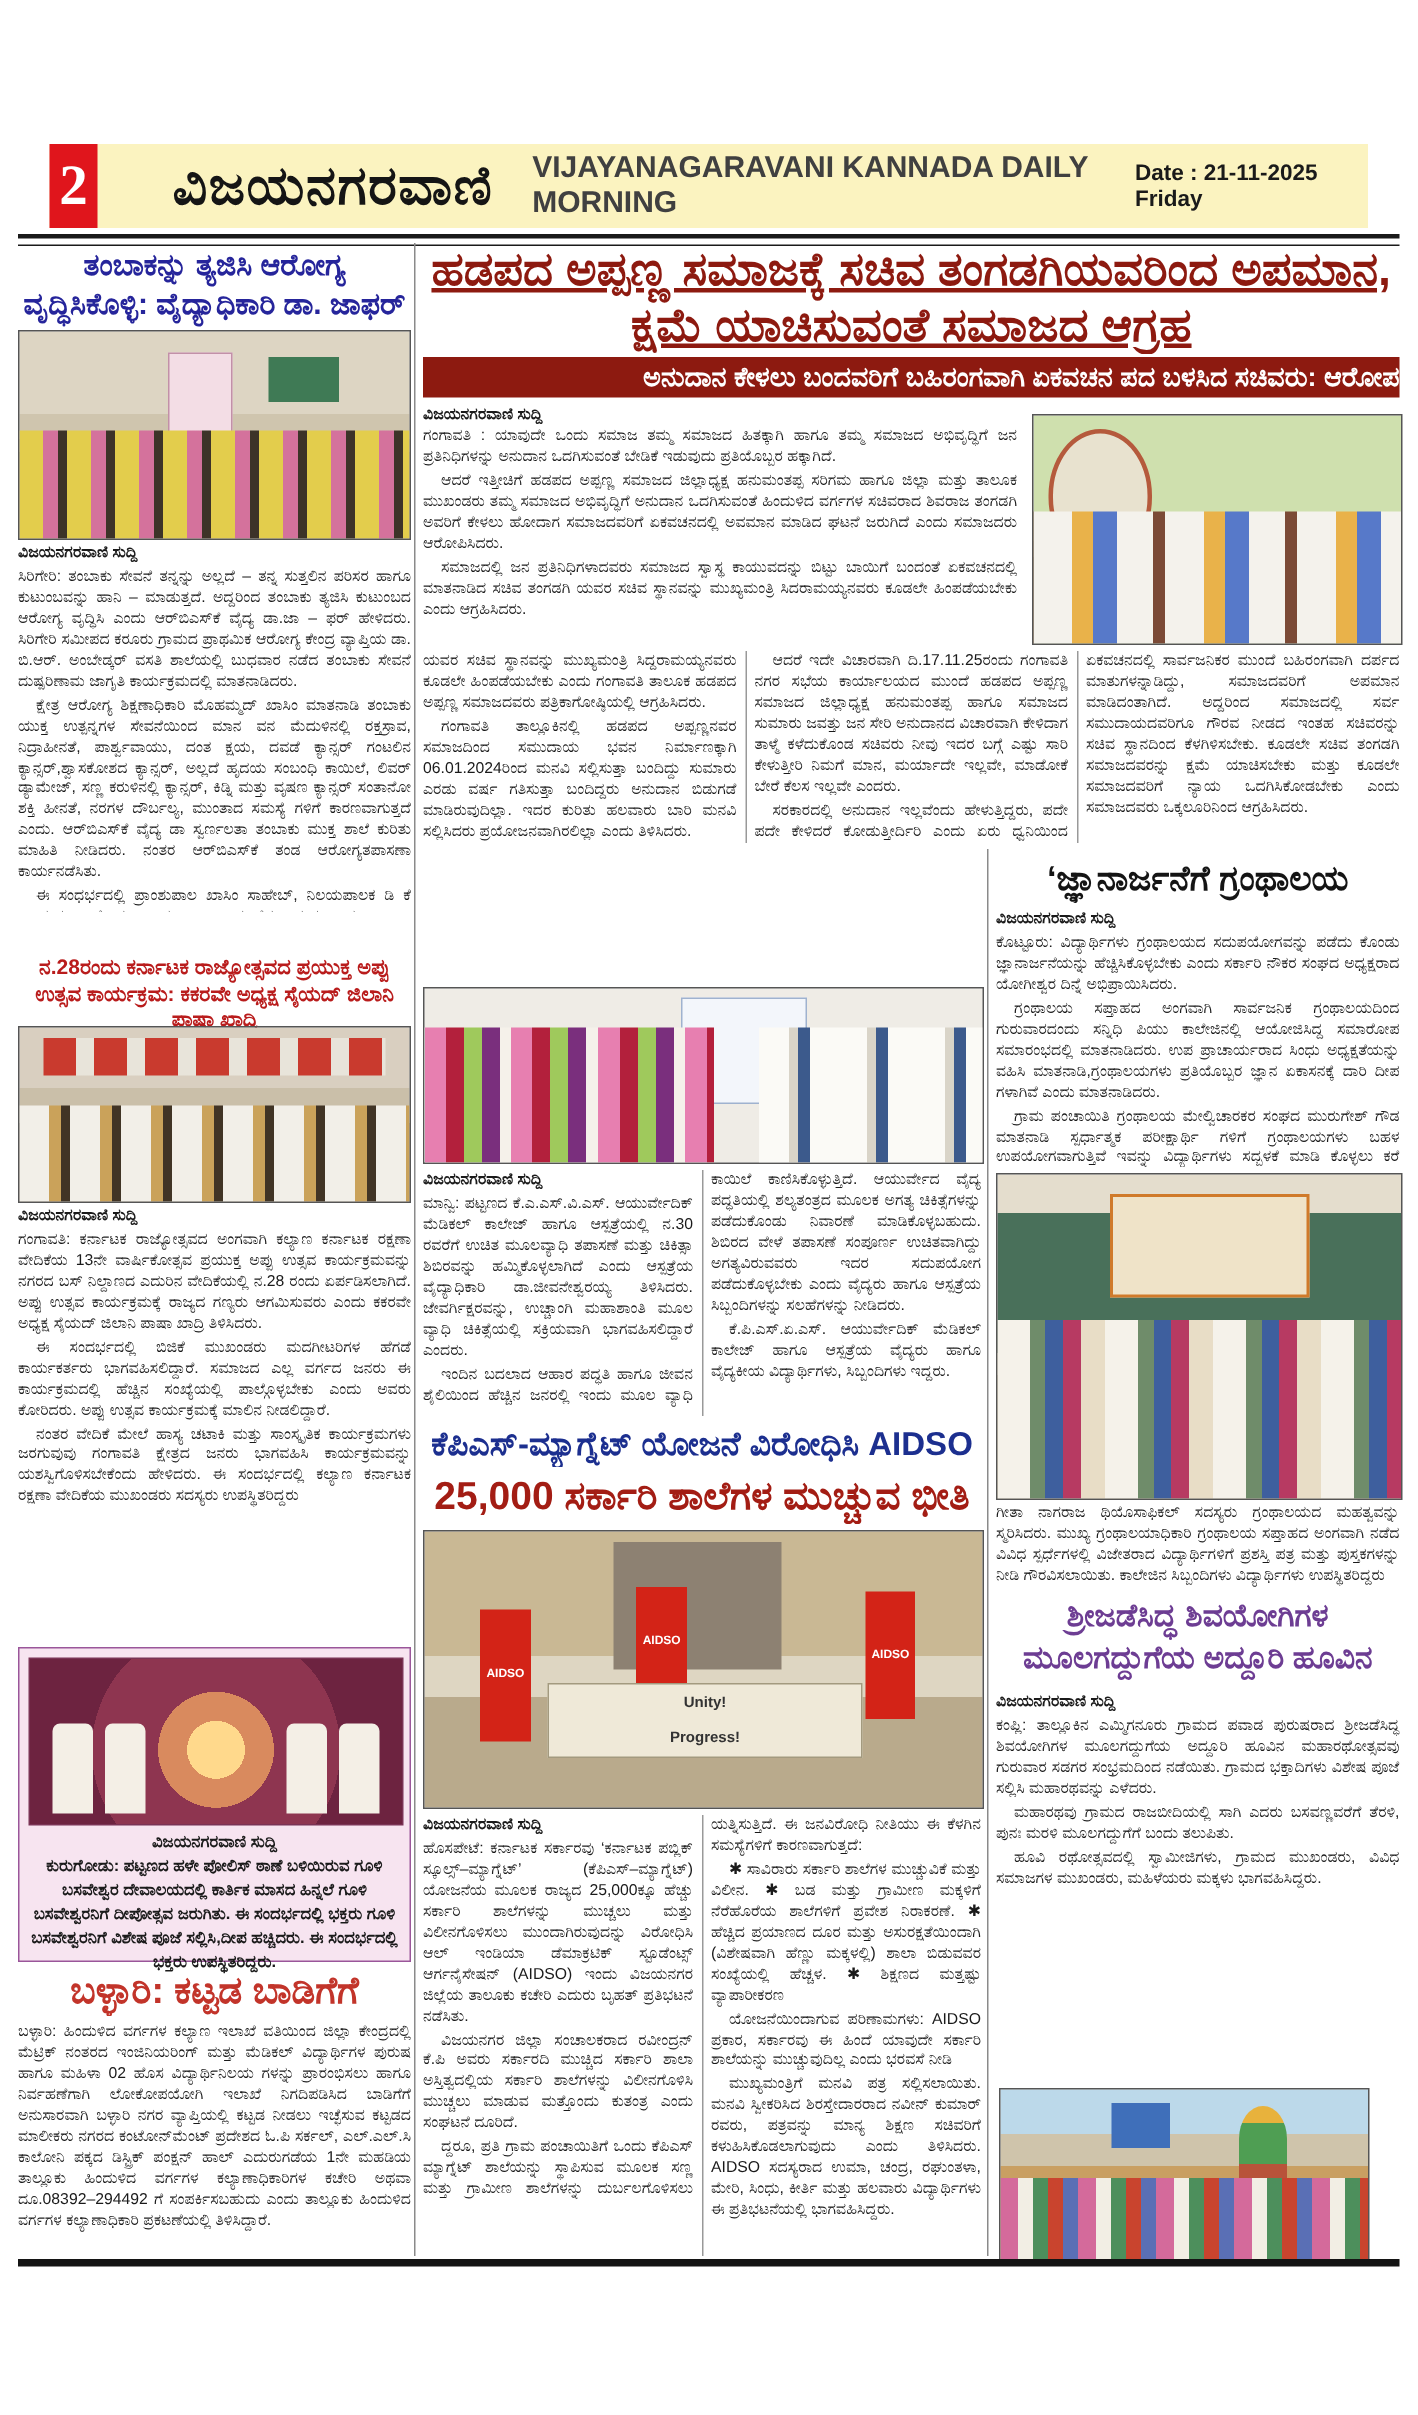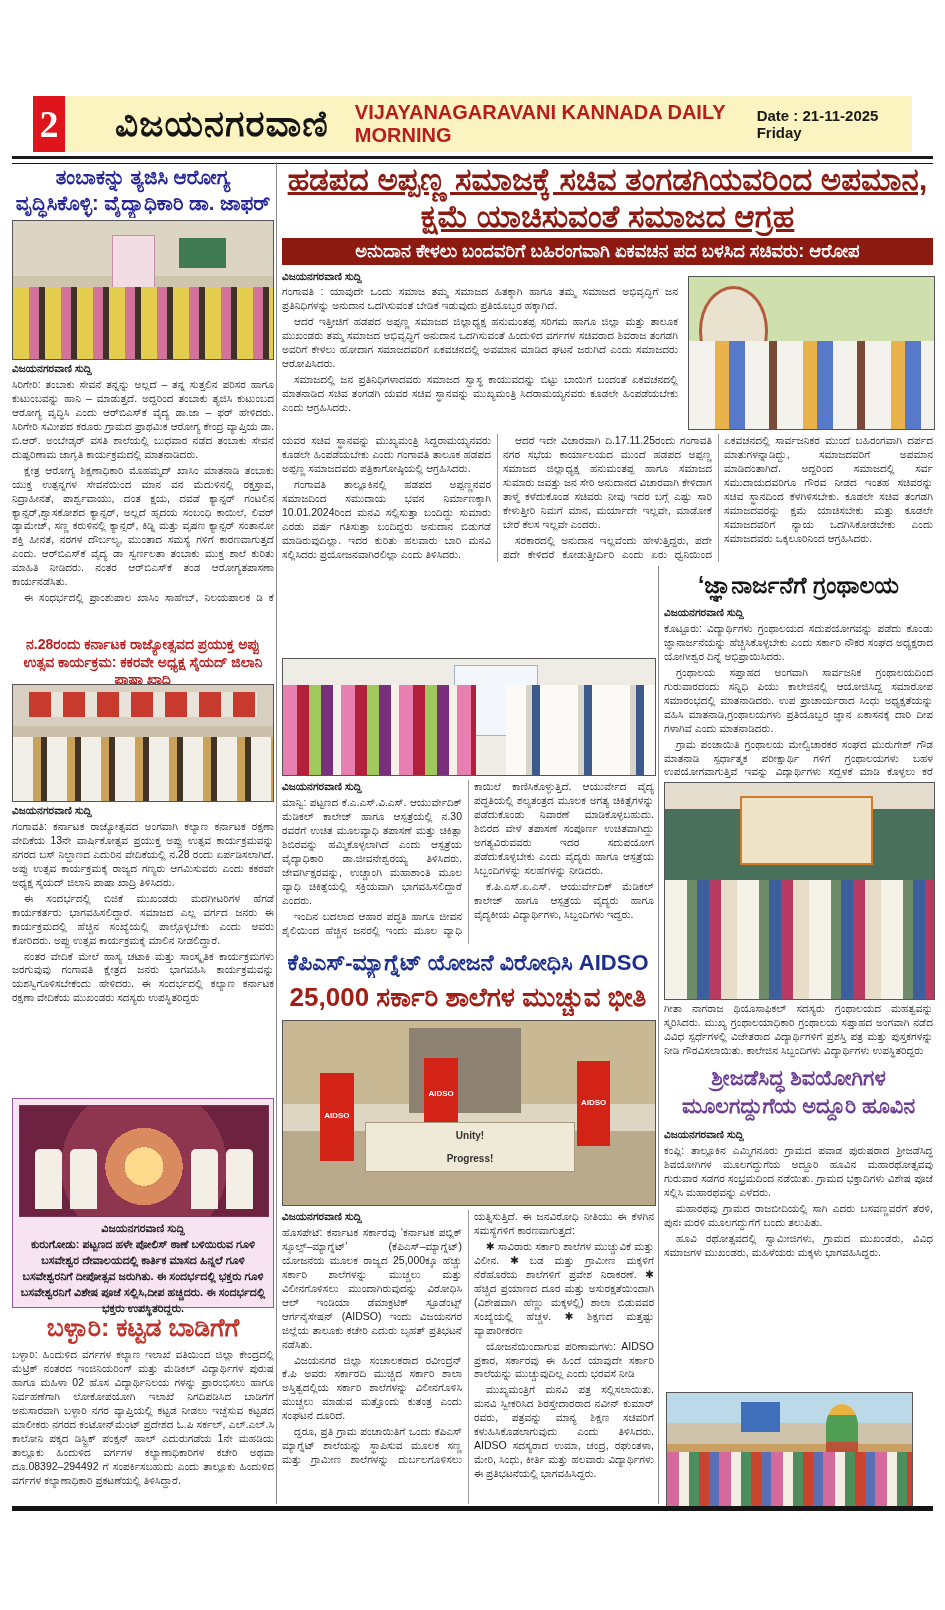--- a/index.html
+++ b/index.html
@@ -5,21 +5,21 @@
   html,body{margin:0;padding:0;background:#ffffff;}
   .page{position:relative;width:945px;height:1610px;background:#fff;overflow:hidden;
         font-family:"Liberation Sans","DejaVu Sans",sans-serif;color:#1a1a1a;}
   
   .masthead{position:absolute;left:33px;top:96px;width:879px;height:56px;background:#fbf3c0;
             display:flex;align-items:center;}
   .pageno{position:absolute;left:0;top:0;width:32px;height:56px;background:#e0151c;color:#fff;
           font-family:"Liberation Serif","DejaVu Serif",serif;font-weight:bold;font-size:38px;
           display:flex;align-items:center;justify-content:center;}
   .kn-title{margin-left:82px;font-size:36px;font-weight:bold;color:#151515;letter-spacing:1px;}
-  .en-title{margin-left:26px;font-size:20px;font-weight:bold;color:#b91c1c;}
+  .en-title{margin-left:26px;font-size:20px;font-weight:bold;color:#404040;}
   .en-title .light{font-weight:bold;}
   .date{margin-left:auto;margin-right:10px;font-size:15px;font-weight:bold;}
   .mast-rule{position:absolute;left:12px;top:156px;width:921px;height:4px;
              border-top:3px solid #1a1a1a;border-bottom:1px solid #1a1a1a;}
   
   .abs{position:absolute;}
   .vrule{position:absolute;width:1px;background:#8a8a8a;}
   .body-text{font-size:10.5px;line-height:1.33;text-align:justify;overflow:hidden;}
   .body-text p{margin:0 0 2px 0;text-indent:12px;}
   .body-text p:first-child{text-indent:0;}
@@ -153,40 +153,40 @@
   <div class="abs hl hl-red-left" style="left:12px;top:1312px;width:262px;height:32px;">ಬಳ್ಳಾರಿ: ಕಟ್ಟಡ ಬಾಡಿಗೆಗೆ ಬೇಕಾಗಿದೆ</div>
 
   <div class="abs body-text" style="left:12px;top:1348px;width:262px;height:156px;">
     <div>
         <p>ಬಳ್ಳಾರಿ: ಹಿಂದುಳಿದ ವರ್ಗಗಳ ಕಲ್ಯಾಣ ಇಲಾಖೆ ವತಿಯಿಂದ ಜಿಲ್ಲಾ ಕೇಂದ್ರದಲ್ಲಿ ಮೆಟ್ರಿಕ್ ನಂತರದ ಇಂಜಿನಿಯರಿಂಗ್ ಮತ್ತು ಮೆಡಿಕಲ್ ವಿದ್ಯಾರ್ಥಿಗಳ ಪುರುಷ ಹಾಗೂ ಮಹಿಳಾ 02 ಹೊಸ ವಿದ್ಯಾರ್ಥಿನಿಲಯ ಗಳನ್ನು ಪ್ರಾರಂಭಿಸಲು ಹಾಗೂ ನಿರ್ವಹಣೆಗಾಗಿ ಲೋಕೋಪಯೋಗಿ ಇಲಾಖೆ ನಿಗದಿಪಡಿಸಿದ ಬಾಡಿಗೆಗೆ ಅನುಸಾರವಾಗಿ ಬಳ್ಳಾರಿ ನಗರ ವ್ಯಾಪ್ತಿಯಲ್ಲಿ ಕಟ್ಟಡ ನೀಡಲು ಇಚ್ಛೆಸುವ ಕಟ್ಟಡದ ಮಾಲೀಕರು ನಗರದ ಕಂಟೋನ್‌ಮೆಂಟ್ ಪ್ರದೇಶದ ಓ.ಪಿ ಸರ್ಕಲ್, ಎಲ್.ಎಲ್.ಸಿ ಕಾಲೋನಿ ಪಕ್ಕದ ಡಿಸ್ಟ್ರಿಕ್ ಪಂಕ್ಷನ್ ಹಾಲ್ ಎದುರುಗಡೆಯ 1ನೇ ಮಹಡಿಯ ತಾಲ್ಲೂಕು ಹಿಂದುಳಿದ ವರ್ಗಗಳ ಕಲ್ಯಾಣಾಧಿಕಾರಿಗಳ ಕಚೇರಿ ಅಥವಾ ದೂ.08392–294492 ಗೆ ಸಂಪರ್ಕಿಸಬಹುದು ಎಂದು ತಾಲ್ಲೂಕು ಹಿಂದುಳಿದ ವರ್ಗಗಳ ಕಲ್ಯಾಣಾಧಿಕಾರಿ ಪ್ರಕಟಣೆಯಲ್ಲಿ ತಿಳಿಸಿದ್ದಾರೆ.</p>
       </div>
   </div>
 
   <div class="abs hl hl-main" style="left:282px;top:162px;width:651px;height:74px;text-decoration:underline;">ಹಡಪದ ಅಪ್ಪಣ್ಣ ಸಮಾಜಕ್ಕೆ ಸಚಿವ ತಂಗಡಗಿಯವರಿಂದ ಅಪಮಾನ, ಕ್ಷಮೆ ಯಾಚಿಸುವಂತೆ ಸಮಾಜದ ಆಗ್ರಹ</div>
 
-  <div class="abs subbar" style="left:282px;top:238px;width:651px;">ಅನುದಾನ ಕೇಳಲು ಬಂದವರಿಗೆ ಬಹಿರಂಗವಾಗಿ ಏಕವಚನ ಪದ ಬಳಸಿದ ಸಚಿವರು: ಆರೋಪ</div>
+  <div class="abs subbar" style="left:282px;top:238px;width:651px;text-align:right;">ಅನುದಾನ ಕೇಳಲು ಬಂದವರಿಗೆ ಬಹಿರಂಗವಾಗಿ ಏಕವಚನ ಪದ ಬಳಸಿದ ಸಚಿವರು: ಆರೋಪ</div>
 
   <div class="abs" style="left:282px;top:270px;width:396px;height:162px;">
     <p class="byline">ವಿಜಯನಗರವಾಣಿ ಸುದ್ದಿ</p>
     <div class="body-text" style="height:144px;">
         <p>ಗಂಗಾವತಿ : ಯಾವುದೇ ಒಂದು ಸಮಾಜ ತಮ್ಮ ಸಮಾಜದ ಹಿತಕ್ಕಾಗಿ ಹಾಗೂ ತಮ್ಮ ಸಮಾಜದ ಅಭಿವೃದ್ಧಿಗೆ ಜನ ಪ್ರತಿನಿಧಿಗಳನ್ನು ಅನುದಾನ ಒದಗಿಸುವಂತೆ ಬೇಡಿಕೆ ಇಡುವುದು ಪ್ರತಿಯೊಬ್ಬರ ಹಕ್ಕಾಗಿದೆ.</p>
         <p>ಆದರೆ ಇತ್ತೀಚಿಗೆ ಹಡಪದ ಅಪ್ಪಣ್ಣ ಸಮಾಜದ ಜಿಲ್ಲಾಧ್ಯಕ್ಷ ಹನುಮಂತಪ್ಪ ಸರಿಗಮ ಹಾಗೂ ಜಿಲ್ಲಾ ಮತ್ತು ತಾಲೂಕ ಮುಖಂಡರು ತಮ್ಮ ಸಮಾಜದ ಅಭಿವೃದ್ಧಿಗೆ ಅನುದಾನ ಒದಗಿಸುವಂತೆ ಹಿಂದುಳಿದ ವರ್ಗಗಳ ಸಚಿವರಾದ ಶಿವರಾಜ ತಂಗಡಗಿ ಅವರಿಗೆ ಕೇಳಲು ಹೋದಾಗ ಸಮಾಜದವರಿಗೆ ಏಕವಚನದಲ್ಲಿ ಅವಮಾನ ಮಾಡಿದ ಘಟನೆ ಜರುಗಿದೆ ಎಂದು ಸಮಾಜದರು ಆರೋಪಿಸಿದರು.</p>
         <p>ಸಮಾಜದಲ್ಲಿ ಜನ ಪ್ರತಿನಿಧಿಗಳಾದವರು ಸಮಾಜದ ಸ್ವಾಸ್ಥ ಕಾಯುವದನ್ನು ಬಿಟ್ಟು ಬಾಯಿಗೆ ಬಂದಂತೆ ಏಕವಚನದಲ್ಲಿ ಮಾತನಾಡಿದ ಸಚಿವ ತಂಗಡಗಿ ಯವರ ಸಚಿವ ಸ್ಥಾನವನ್ನು ಮುಖ್ಯಮಂತ್ರಿ ಸಿದರಾಮಯ್ಯನವರು ಕೂಡಲೇ ಹಿಂಪಡೆಯಬೇಕು ಎಂದು ಆಗ್ರಹಿಸಿದರು.</p>
       </div>
   </div>
 
   <div class="photo ph-main" style="left:688px;top:276px;width:245px;height:152px;">
     <div class="emblem"></div>
     <div class="men"></div>
   </div>
 
   <div class="abs body-text cols-3" style="left:282px;top:434px;width:651px;height:128px;">
     <div>
         <p>ಯವರ ಸಚಿವ ಸ್ಥಾನವನ್ನು ಮುಖ್ಯಮಂತ್ರಿ ಸಿದ್ದರಾಮಯ್ಯನವರು ಕೂಡಲೇ ಹಿಂಪಡೆಯಬೇಕು ಎಂದು ಗಂಗಾವತಿ ತಾಲೂಕ ಹಡಪದ ಅಪ್ಪಣ್ಣ ಸಮಾಜದವರು ಪತ್ರಿಕಾಗೋಷ್ಠಿಯಲ್ಲಿ ಆಗ್ರಹಿಸಿದರು.</p>
-        <p>ಗಂಗಾವತಿ ತಾಲ್ಲೂಕಿನಲ್ಲಿ ಹಡಪದ ಅಪ್ಪಣ್ಣನವರ ಸಮಾಜದಿಂದ ಸಮುದಾಯ ಭವನ ನಿರ್ಮಾಣಕ್ಕಾಗಿ 10.01.2024ರಿಂದ ಮನವಿ ಸಲ್ಲಿಸುತ್ತಾ ಬಂದಿದ್ದು ಸುಮಾರು ಎರಡು ವರ್ಷ ಗತಿಸುತ್ತಾ ಬಂದಿದ್ದರು ಅನುದಾನ ಬಿಡುಗಡೆ ಮಾಡಿರುವುದಿಲ್ಲಾ. ಇದರ ಕುರಿತು ಹಲವಾರು ಬಾರಿ ಮನವಿ ಸಲ್ಲಿಸಿದರು ಪ್ರಯೋಜನವಾಗಿರಲಿಲ್ಲಾ ಎಂದು ತಿಳಿಸಿದರು.</p>
+        <p>ಗಂಗಾವತಿ ತಾಲ್ಲೂಕಿನಲ್ಲಿ ಹಡಪದ ಅಪ್ಪಣ್ಣನವರ ಸಮಾಜದಿಂದ ಸಮುದಾಯ ಭವನ ನಿರ್ಮಾಣಕ್ಕಾಗಿ 06.01.2024ರಿಂದ ಮನವಿ ಸಲ್ಲಿಸುತ್ತಾ ಬಂದಿದ್ದು ಸುಮಾರು ಎರಡು ವರ್ಷ ಗತಿಸುತ್ತಾ ಬಂದಿದ್ದರು ಅನುದಾನ ಬಿಡುಗಡೆ ಮಾಡಿರುವುದಿಲ್ಲಾ. ಇದರ ಕುರಿತು ಹಲವಾರು ಬಾರಿ ಮನವಿ ಸಲ್ಲಿಸಿದರು ಪ್ರಯೋಜನವಾಗಿರಲಿಲ್ಲಾ ಎಂದು ತಿಳಿಸಿದರು.</p>
         <p>ಆದರೆ ಇದೇ ವಿಚಾರವಾಗಿ ದಿ.17.11.25ರಂದು ಗಂಗಾವತಿ ನಗರ ಸಭೆಯ ಕಾರ್ಯಾಲಯದ ಮುಂದೆ ಹಡಪದ ಅಪ್ಪಣ್ಣ ಸಮಾಜದ ಜಿಲ್ಲಾಧ್ಯಕ್ಷ ಹನುಮಂತಪ್ಪ ಹಾಗೂ ಸಮಾಜದ ಸುಮಾರು ಜವತ್ತು ಜನ ಸೇರಿ ಅನುದಾನದ ವಿಚಾರವಾಗಿ ಕೇಳಿದಾಗ ತಾಳ್ಮೆ ಕಳೆದುಕೊಂಡ ಸಚಿವರು ನೀವು ಇದರ ಬಗ್ಗೆ ಎಷ್ಟು ಸಾರಿ ಕೇಳುತ್ತೀರಿ ನಿಮಗೆ ಮಾನ, ಮರ್ಯಾದೇ ಇಲ್ಲವೇ, ಮಾಡೋಕೆ ಬೇರೆ ಕೆಲಸ ಇಲ್ಲವೇ ಎಂದರು.</p>
         <p>ಸರಕಾರದಲ್ಲಿ ಅನುದಾನ ಇಲ್ಲವೆಂದು ಹೇಳುತ್ತಿದ್ದರು, ಪದೇ ಪದೇ ಕೇಳಿದರೆ ಕೋಡುತ್ತೀರ್ದಿರಿ ಎಂದು ಏರು ಧ್ವನಿಯಿಂದ ಏಕವಚನದಲ್ಲಿ ಸಾರ್ವಜನಿಕರ ಮುಂದೆ ಬಹಿರಂಗವಾಗಿ ದರ್ಪದ ಮಾತುಗಳನ್ನಾಡಿದ್ದು, ಸಮಾಜದವರಿಗೆ ಅಪಮಾನ ಮಾಡಿದಂತಾಗಿದೆ. ಅದ್ದರಿಂದ ಸಮಾಜದಲ್ಲಿ ಸರ್ವ ಸಮುದಾಯದವರಿಗೂ ಗೌರವ ನೀಡದ ಇಂತಹ ಸಚಿವರನ್ನು ಸಚಿವ ಸ್ಥಾನದಿಂದ ಕೆಳಗಿಳಿಸಬೇಕು. ಕೂಡಲೇ ಸಚಿವ ತಂಗಡಗಿ ಸಮಾಜದವರನ್ನು ಕ್ಷಮೆ ಯಾಚಿಸಬೇಕು ಮತ್ತು ಕೂಡಲೇ ಸಮಾಜದವರಿಗೆ ನ್ಯಾಯ ಒದಗಿಸಿಕೋಡಬೇಕು ಎಂದು ಸಮಾಜದವರು ಒಕ್ಕಲೂರಿನಿಂದ ಆಗ್ರಹಿಸಿದರು.</p>
       </div>
   </div>
 
 
   <div class="photo ph-mulavyadhi" style="left:282px;top:658px;width:372px;height:116px;">
     <div class="bannerc"></div>
     <div class="sarees"></div>
     <div class="whites"></div>

